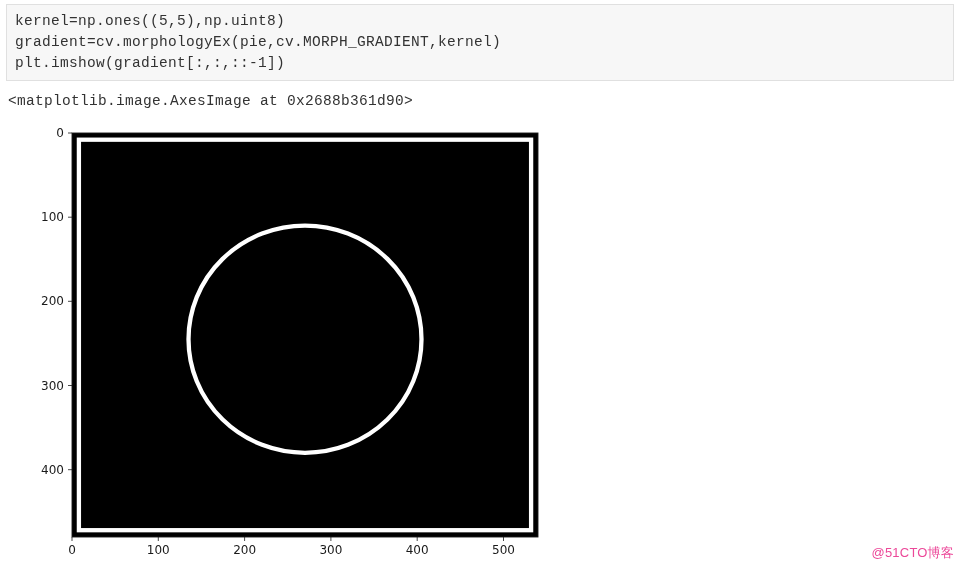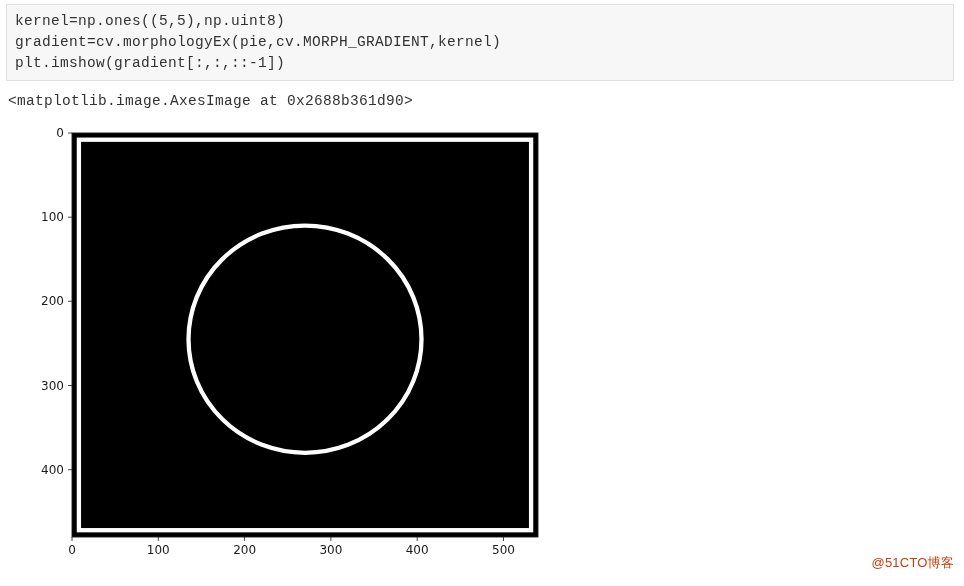--- a/index.html
+++ b/index.html
@@ -46,22 +46,22 @@
       display: block;
     }
     .axis-text {
       font-family: "DejaVu Sans", Arial, sans-serif;
       font-size: 12px;
       fill: #1a1a1a;
     }
     .watermark {
       position: absolute;
       right: 10px;
-      bottom: 14px;
-      color: #c2410c;
+      bottom: 24px;
+      color: #ec4899;
       font-family: Arial, sans-serif;
       font-size: 13px;
       letter-spacing: 0.2px;
     }
   </style>
 </head>
 <body>
 
 <div class="code-cell"><span>kernel=np.ones((5,5),np.uint8)</span>
 <span>gradient=cv.morphologyEx(pie,cv.MORPH_GRADIENT,kernel)</span>

